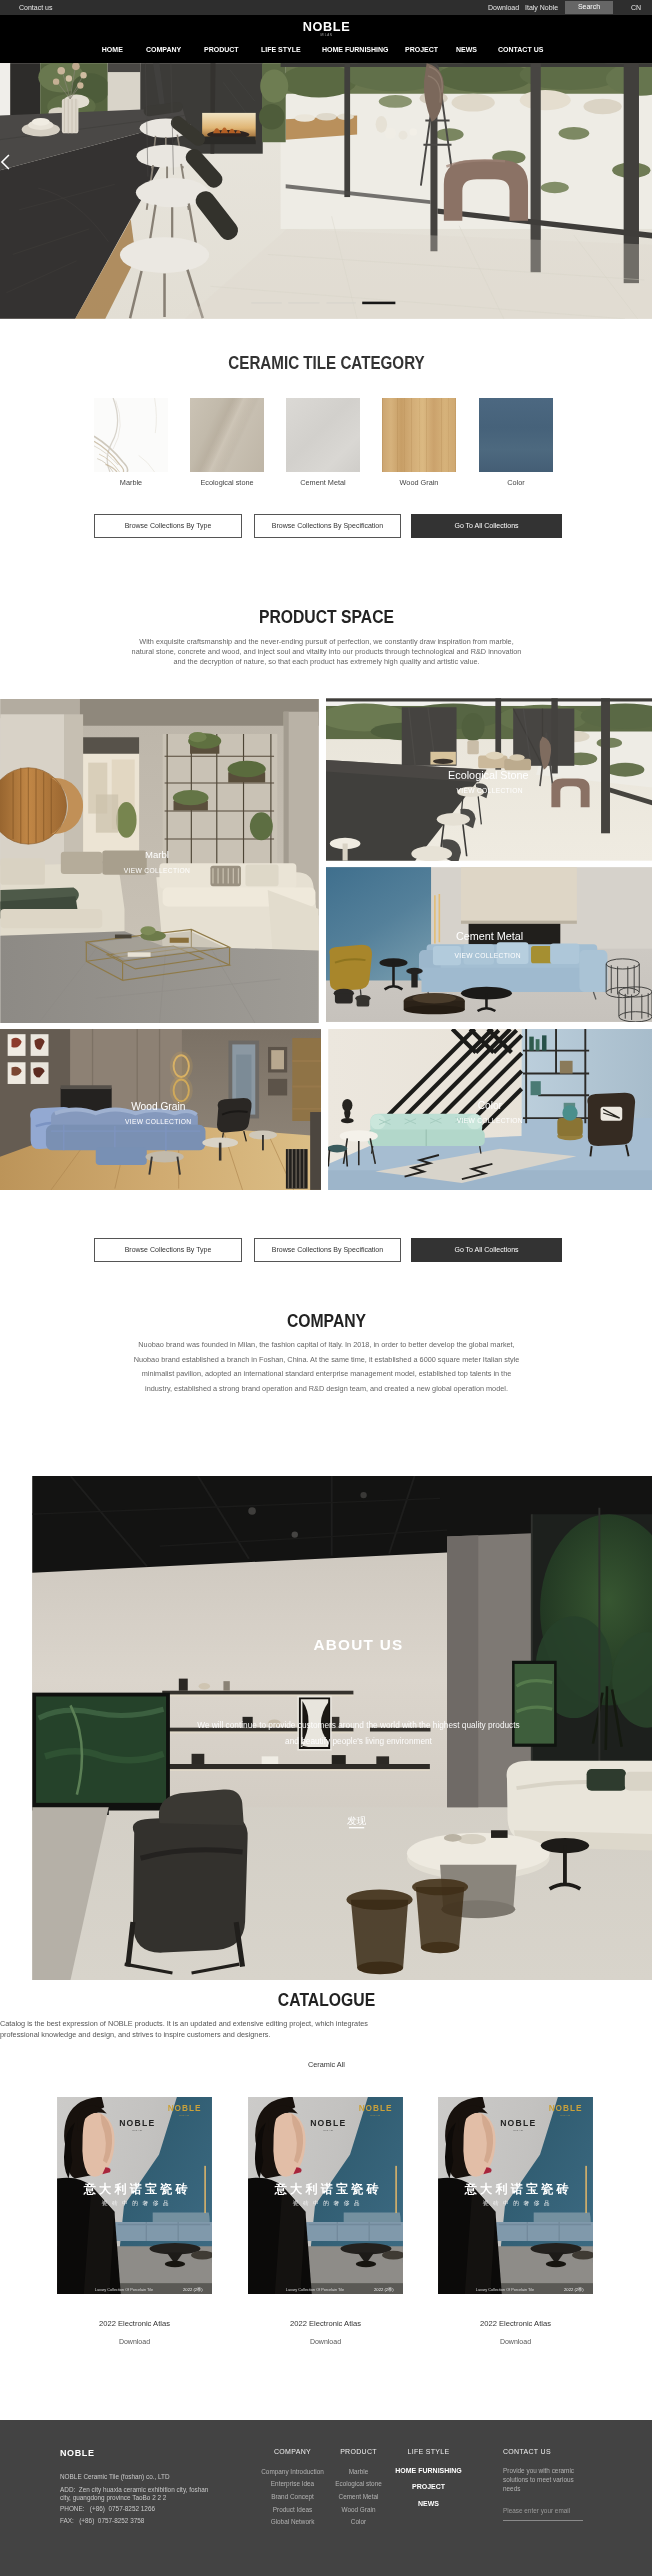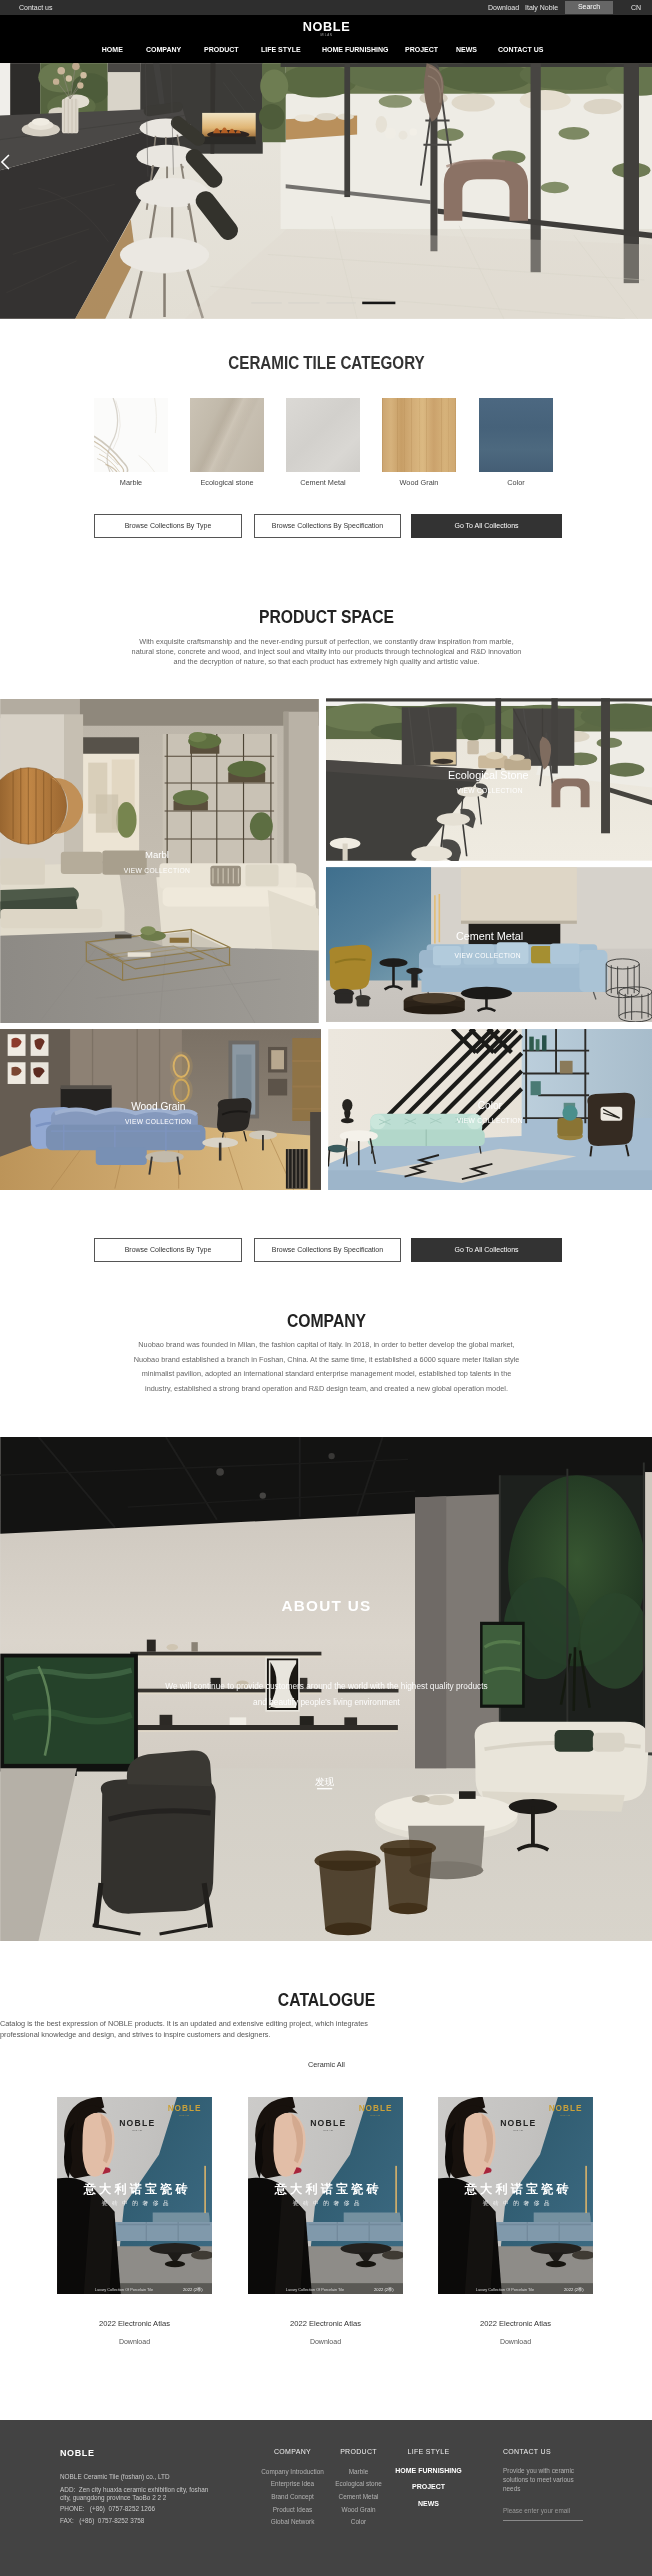--- a/index.html
+++ b/index.html
@@ -641,21 +641,21 @@
 <div class="abs" style="left:94px;top:1238px;width:148px;height:23.6px;border:0.6px solid #555;color:#333;font-size:7px;text-align:center;line-height:22px;">Browse Collections By Type</div>
 
 <div class="abs" style="left:254px;top:1238px;width:147px;height:23.6px;border:0.6px solid #555;color:#333;font-size:7px;text-align:center;line-height:22px;">Browse Collections By Specification</div>
 
 <div class="abs" style="left:411px;top:1238px;width:151px;height:23.6px;background:#333;color:#fff;font-size:7px;text-align:center;line-height:23.6px;">Go To All Collections</div>
 
 <div class="abs" style="left:0;top:1310px;width:653px;text-align:center;color:#222;font-size:18.5px;font-weight:bold;letter-spacing:0px;transform:scaleX(0.85);">COMPANY</div>
 
 <div class="abs" style="left:0;top:1338px;width:653px;text-align:center;color:#666;font-size:7.3px;line-height:14.7px;">Nuobao brand was founded in Milan, the fashion capital of Italy. In 2018, in order to better develop the global market,<br>Nuobao brand established a branch in Foshan, China. At the same time, it established a 6000 square meter Italian style<br>minimalist pavilion, adopted an international standard enterprise management model, established top talents in the<br>industry, established a strong brand operation and R&amp;D design team, and created a new global operation model.</div>
 
-<div class="abs" style="left:0;top:1437px;width:635px;height:504px;">
+<div class="abs" style="left:0;top:1476px;width:635px;height:504px;padding-left:32px;">
 <svg width="653" height="504" viewBox="0 0 1024 791">
 <defs>
 <linearGradient id="awall" x1="0" y1="0" x2="0" y2="1">
 <stop offset="0" stop-color="#cfc9c0"></stop>
             <stop offset="0.5" stop-color="#dbd5cc"></stop>
             <stop offset="1" stop-color="#d3cdc4"></stop>
 </linearGradient>
 <linearGradient id="afloor" x1="0" y1="0" x2="0" y2="1">
 <stop offset="0" stop-color="#cbc6bd"></stop>
             <stop offset="1" stop-color="#d8d4cb"></stop>

